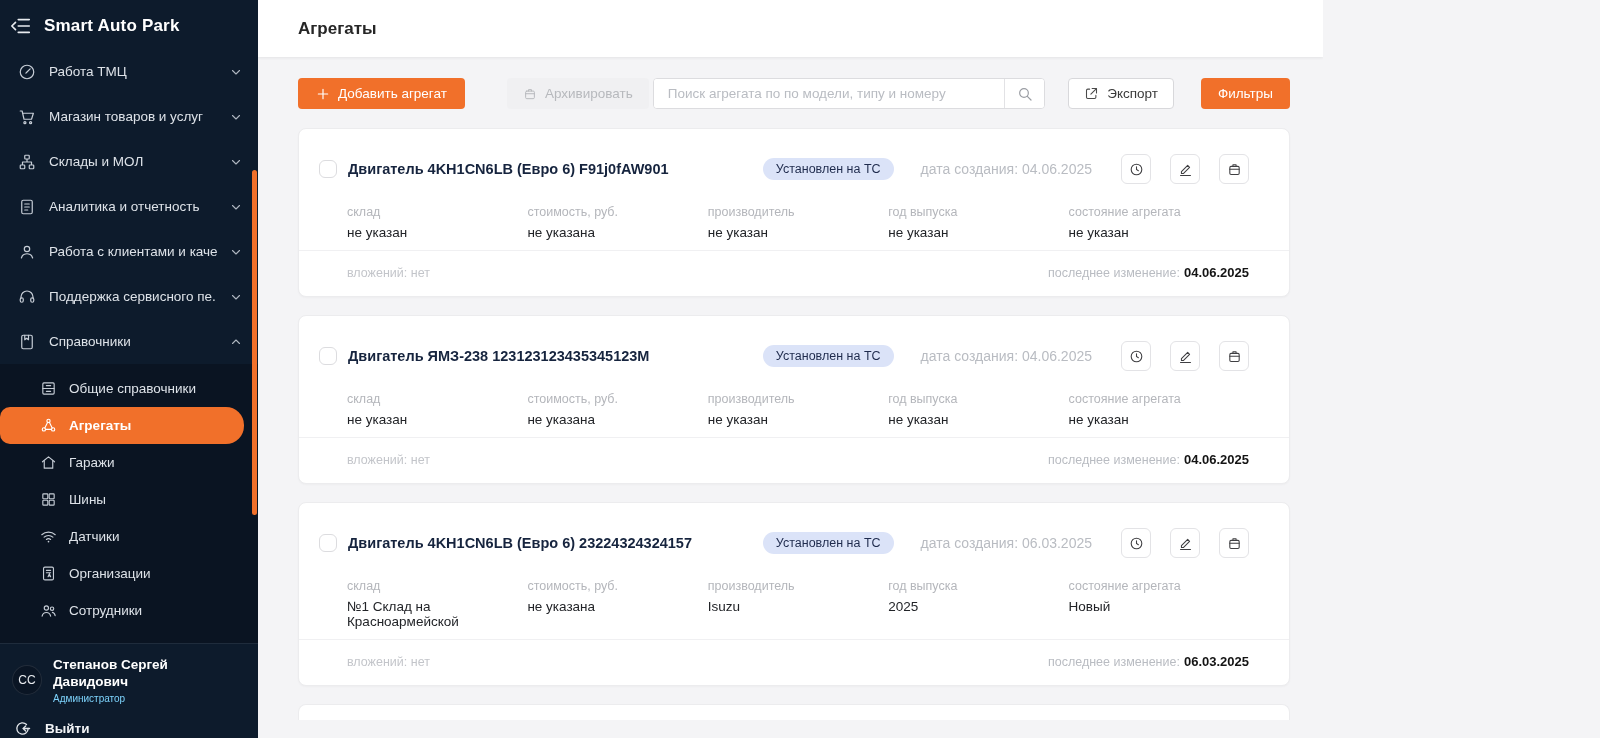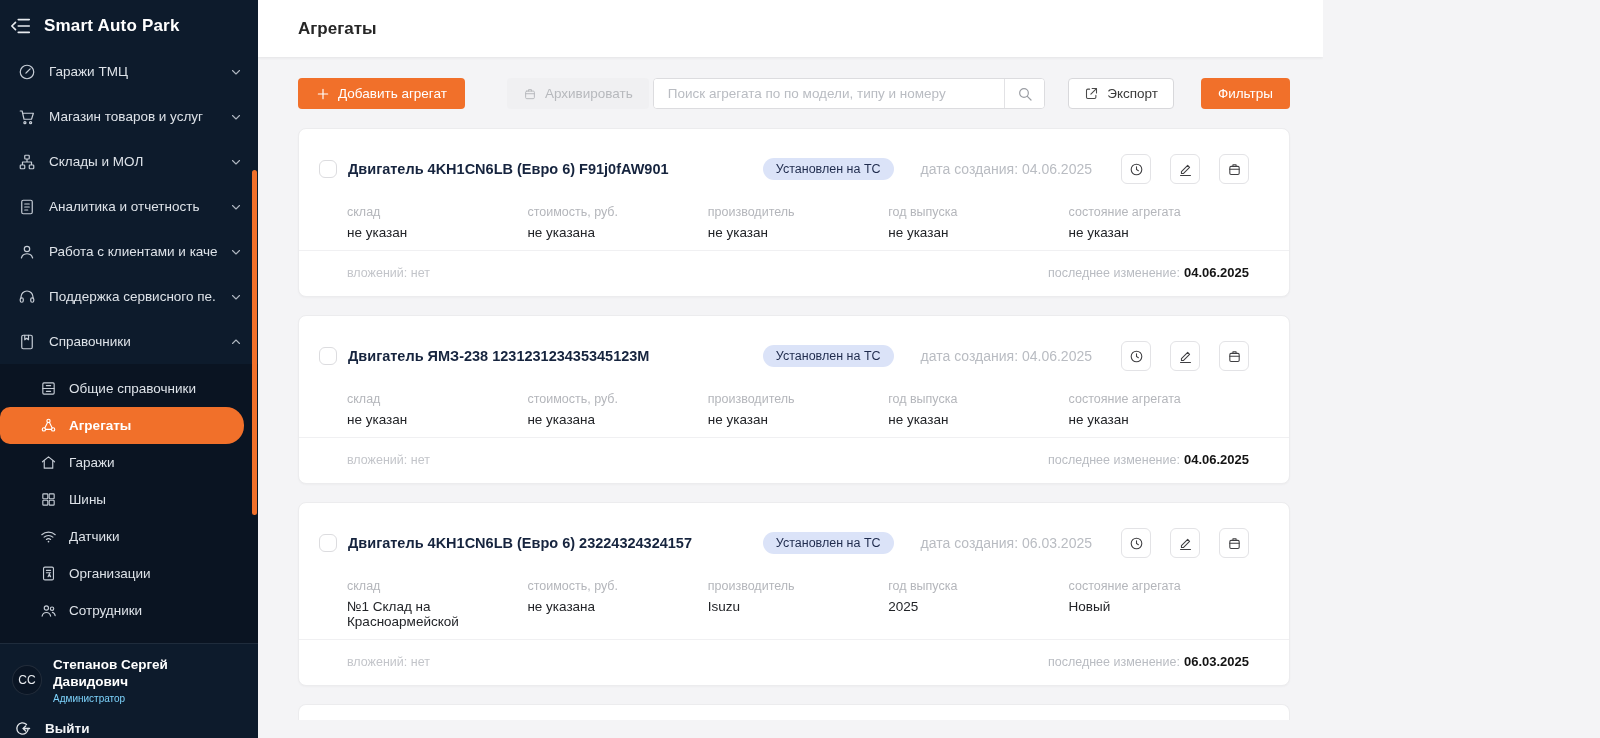--- a/index.html
+++ b/index.html
@@ -88,21 +88,21 @@
     </div>
 
     <nav class="nav">
       <div class="side-item">
         <span class="icn">
             <svg viewBox="0 0 24 24" fill="none" stroke="currentColor" stroke-width="1.6" stroke-linecap="round">
               <circle cx="12" cy="12" r="9"></circle>
               <path d="M12 12l4.2-4.2M12 12l-1.5 1.5"></path>
             </svg>
           </span>
-        <span class="lbl">Гаражи ТМЦ</span>
+        <span class="lbl">Работа ТМЦ</span>
         <span class="chev"><svg viewBox="0 0 24 24" fill="none" stroke="currentColor" stroke-width="2.2" stroke-linecap="round" stroke-linejoin="round">
               <path d="M5 9l7 7 7-7"></path>
             </svg></span>
       </div>
       <div class="side-item">
         <span class="icn">
             <svg viewBox="0 0 24 24" fill="none" stroke="currentColor" stroke-width="1.6" stroke-linecap="round" stroke-linejoin="round">
               <path d="M3 4h2.5L8 15h10l2.5-8H6"></path>
               <circle cx="9.2" cy="19.5" r="1.4"></circle>
               <circle cx="16.8" cy="19.5" r="1.4"></circle>

